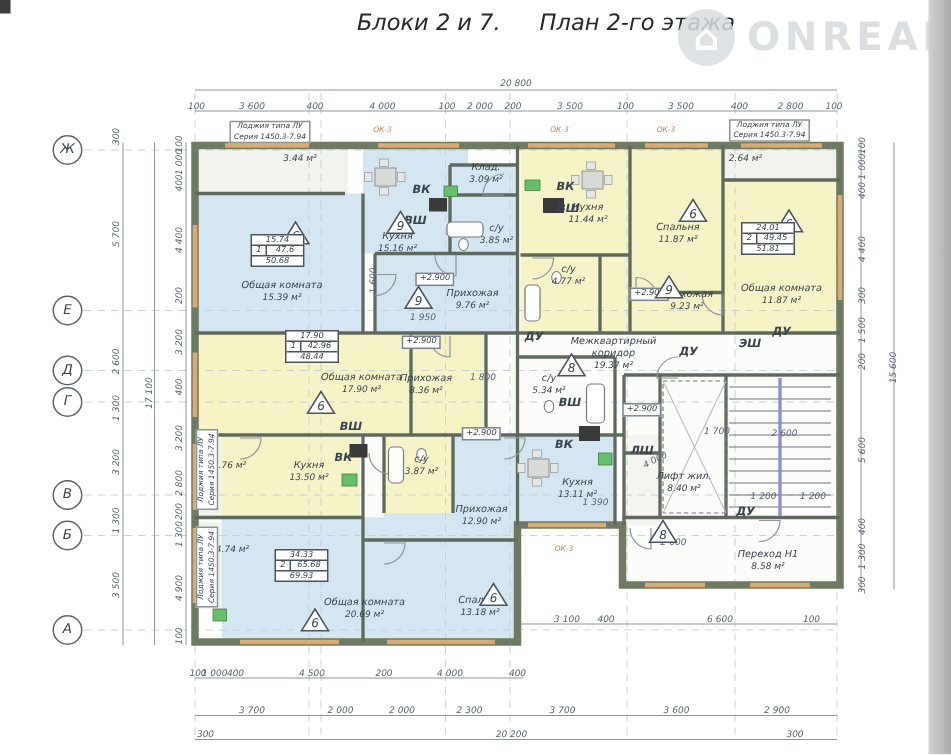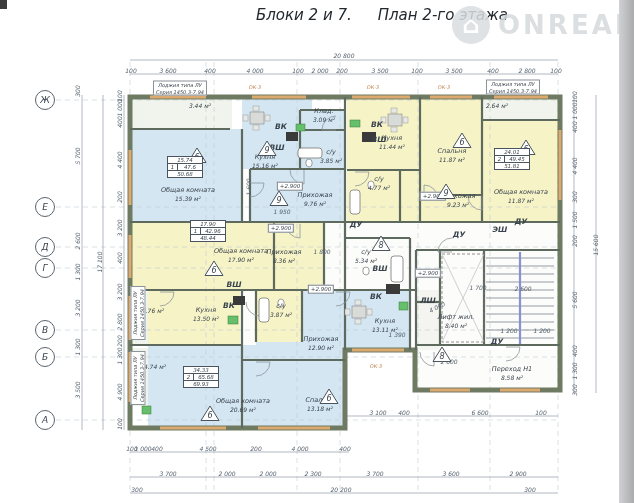--- a/index.html
+++ b/index.html
@@ -1,20 +1,20 @@
 <!DOCTYPE html>
 <html><head>
 <meta charset="utf-8">
 <style>
   html,body{margin:0;padding:0;background:#fff;}
   #page{position:relative;width:634px;height:503px;background:#fff;overflow:hidden;
         font-family:"DejaVu Sans",sans-serif;}
   .ptext{position:absolute;font-style:italic;color:#39434d;transform:translate(-50%,-50%);
          white-space:nowrap;text-align:center;line-height:1.2;}
-  #title{position:absolute;left:172px;top:6px;width:420px;display:flex;justify-content:center;gap:26px;
+  #title{position:absolute;left:154px;top:6px;width:420px;display:flex;justify-content:center;gap:26px;
          font-style:italic;font-size:15px;color:#23282d;}
   #watermark{position:absolute;left:452px;top:6px;display:flex;align-items:center;gap:8px;opacity:.85;}
   #wm-circle{width:38px;height:38px;border-radius:50%;background:#d9dde0;display:flex;align-items:center;
              justify-content:center;color:#fff;font-size:24px;font-weight:bold;}
   #wm-brand{font-size:26px;font-weight:bold;letter-spacing:3px;color:#d6dadd;font-family:"DejaVu Sans",sans-serif;}
   .room{position:absolute;}
   .rlbl{font-size:6.5px;}
   .rlbl .ar{font-size:6px;}
   .dim{font-size:6px;color:#55626e;}
   .shaft{font-size:7.5px;font-weight:bold;}
@@ -262,20 +262,21 @@
       <div class="ptext rlbl" style="left: 284px; top: 257px;">Прихожая<br><span class="ar">8.36 м²</span></div>
       <div class="ptext rlbl" style="left: 206px; top: 315px;">Кухня<br><span class="ar">13.50 м²</span></div>
       <div class="ptext rlbl" style="left: 321px; top: 344px;">Прихожая<br><span class="ar">12.90 м²</span></div>
       <div class="ptext rlbl" style="left: 281px; top: 311px;">с/у<br><span class="ar">3.87 м²</span></div>
       <div class="ptext rlbl" style="left: 153px; top: 311px;"><span class="ar">2.76 м²</span></div>
       <div class="ptext rlbl" style="left: 243px; top: 406px;">Общая комната<br><span class="ar">20.69 м²</span></div>
       <div class="ptext rlbl" style="left: 155px; top: 367px;"><span class="ar">4.74 м²</span></div>
       <div class="ptext rlbl" style="left: 320px; top: 405px;">Спальня<br><span class="ar">13.18 м²</span></div>
       <div class="ptext rlbl" style="left: 385px; top: 326px;">Кухня<br><span class="ar">13.11 м²</span></div>
       <div class="ptext rlbl" style="left: 366px; top: 257px;">с/у<br><span class="ar">5.34 м²</span></div>
+      <div class="ptext rlbl" style="left: 409px; top: 236px; white-space: normal; width: 64px;">Межквартирный коридор<br><span class="ar">19.37 м²</span></div>
       <div class="ptext rlbl" style="left: 456px; top: 322px;">Лифт жил.<br><span class="ar">8.40 м²</span></div>
       <div class="ptext rlbl" style="left: 512px; top: 374px;">Переход Н1<br><span class="ar">8.58 м²</span></div>
       <div class="ptext shaft" style="left: 281px; top: 126px;">ВК</div>
       <div class="ptext shaft" style="left: 277px; top: 147px;">ВШ</div>
       <div class="ptext shaft" style="left: 377px; top: 124px;">ВК</div>
       <div class="ptext shaft" style="left: 379px; top: 139px;">ВШ</div>
       <div class="ptext shaft" style="left: 234px; top: 284px;">ВШ</div>
       <div class="ptext shaft" style="left: 229px; top: 305px;">ВК</div>
       <div class="ptext shaft" style="left: 380px; top: 268px;">ВШ</div>
       <div class="ptext shaft" style="left: 376px; top: 296px;">ВК</div>

